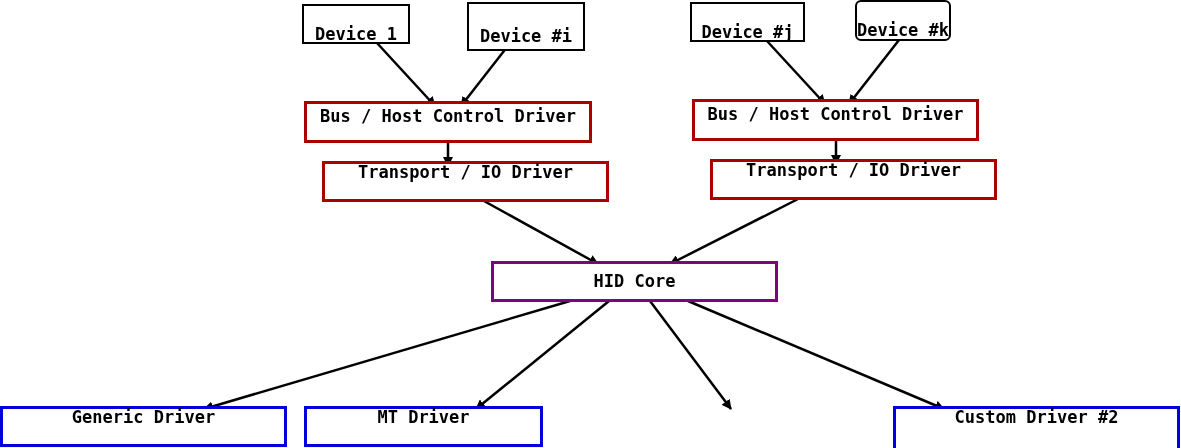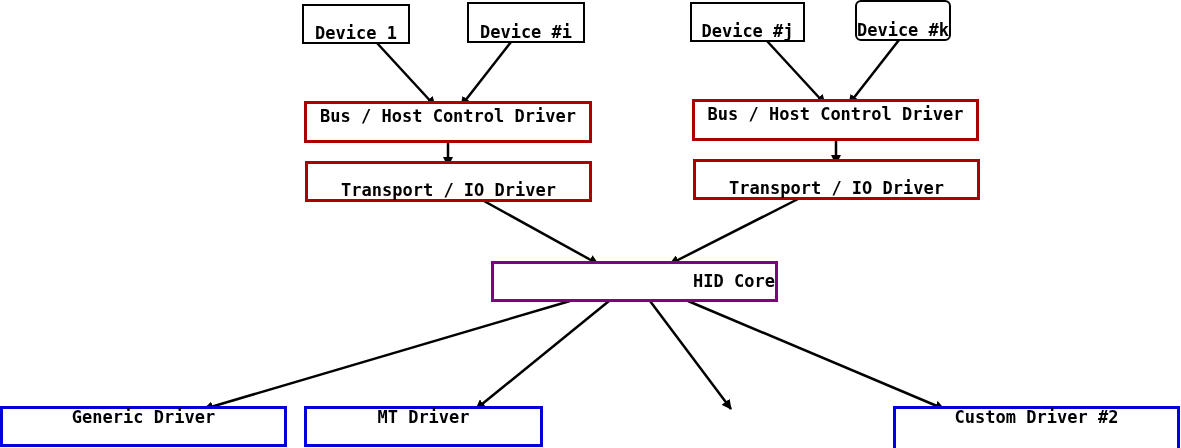--- a/index.html
+++ b/index.html
@@ -17,24 +17,24 @@
     position: absolute;
     box-sizing: border-box;
     background: #ffffff;
     border-style: solid;
     font-size: 17px;
     line-height: 1;
     white-space: nowrap;
     display: flex;
     justify-content: center;
   }
-  .node.device { border-width: 2px; border-color: #000000; align-items: flex-end; padding-top: 20px; }
+  .node.device { border-width: 2px; border-color: #000000; align-items: center; padding-top: 20px; }
   .node.bus { border-width: 3px; border-color: #aa0000; align-items: flex-start; padding-top: 4px; }
-  .node.transport { border-width: 3px; border-color: #aa0000; align-items: flex-end; }
-  .node.core { border-width: 3px; border-color: #800080; align-items: center; justify-content: flex-end; }
+  .node.transport { border-width: 3px; border-color: #aa0000; align-items: flex-start; margin-left: 17px; }
+  .node.core { border-width: 3px; border-color: #800080; align-items: center; }
   .node.driver { border-width: 3px; border-color: #0000dd; align-items: flex-start; }
   #edges { position: absolute; left: 0; top: 0; }
 </style>
 </head>
 <body>
 
 <div id="canvas">
 
   <svg id="edges" width="1181" height="448">
     <defs>
@@ -56,21 +56,21 @@
 
     <line x1="570" y1="301" x2="204" y2="409" stroke="#000" stroke-width="2.5" marker-end="url(#arrow)"></line>
     <line x1="609" y1="301" x2="476" y2="409" stroke="#000" stroke-width="2.5" marker-end="url(#arrow)"></line>
     <line x1="650" y1="301" x2="731" y2="409" stroke="#000" stroke-width="2.5" marker-end="url(#arrow)"></line>
     <line x1="688" y1="301" x2="944" y2="409" stroke="#000" stroke-width="2.5" marker-end="url(#arrow)"></line>
   </svg>
 
   <div class="node device" style="left:302px; top:4px; width:108px; height:40px;">
     <span>Device 1</span>
   </div>
-  <div class="node device" style="left:467px; top:2px; width:118px; height:41px;">
+  <div class="node device" style="left:467px; top:2px; width:118px; height:49px;">
     <span>Device #i</span>
   </div>
   <div class="node device" style="left:690px; top:2px; width:115px; height:40px;">
     <span>Device #j</span>
   </div>
   <div class="node device" style="left:855px; top:0px; width:96px; height:41px;border-radius:6px;">
     <span>Device #k</span>
   </div>
 
   <div class="node bus" style="left:304px; top:101px; width:288px; height:42px;">

